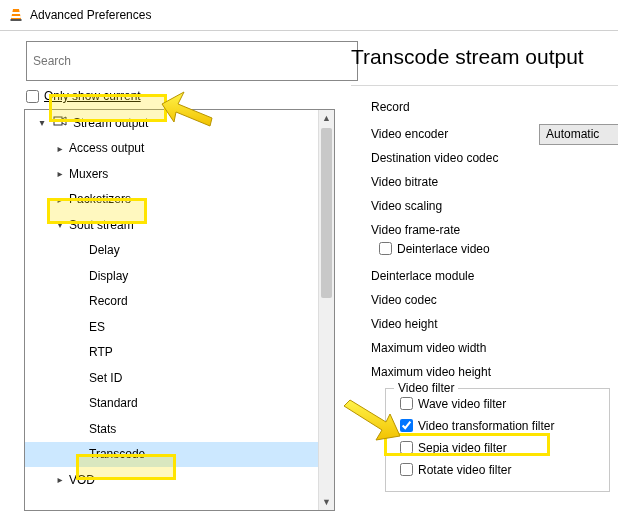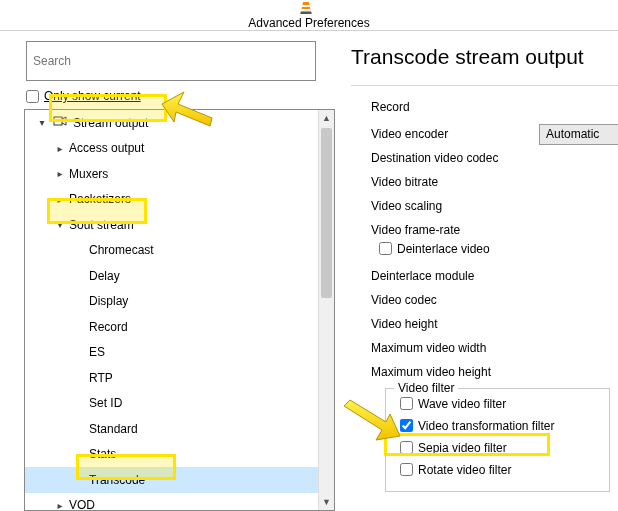--- a/index.html
+++ b/index.html
@@ -1,27 +1,27 @@
 <!DOCTYPE html>
 <html><head>
 <meta charset="utf-8">
 <style>
   * { box-sizing: border-box; font-family: "Segoe UI", Tahoma, sans-serif; }
   html, body { margin: 0; padding: 0; background: #fff; color: #000; }
   .window { width: 618px; height: 511px; background: #fff; overflow: hidden; position: relative; }
-  .titlebar { display: flex; align-items: center; height: 30px; padding: 0 8px; font-size: 12px; flex-direction: column; }
+  .titlebar { display: flex; align-items: center; height: 30px; padding: 0 8px; font-size: 12px; }
   .vlc-icon { width: 16px; height: 16px; margin-right: 6px; }
   .hr { border: none; border-top: 1px solid #d0d0d0; margin: 0; }
 
   .body-row { display: flex; height: calc(511px - 30px - 1px); }
 
   
   .left { width: 335px; display: flex; flex-direction: column; padding: 6px 0 0 0; position:relative;}
   .search { margin: 4px 8px 6px 26px; }
-  .search input { width: 290px; height: 22px; padding: 19px 6px; font-size: 12px; border: 1px solid #888; background:#fff;}
+  .search input { width: 332px; height: 22px; padding: 19px 6px; font-size: 12px; border: 1px solid #888; background:#fff;}
   .only-row { display:flex; align-items:center; padding: 2px 8px 6px 26px; font-size:12px;text-decoration:underline;}
   .only-row input { margin:0 5px 0 0; width:13px; height:13px;}
   .tree-wrap { position:relative; flex:1; border:1px solid #888; margin:0 0 0 24px; overflow:hidden; }
   .tree { position:absolute; top:0; left:0; right:16px; bottom:0; font-size:12px; overflow:hidden;}
   .scrollbar { position:absolute; top:0; right:0; bottom:0; width:16px; background:#f0f0f0; border-left:1px solid #ddd;}
   .scroll-up, .scroll-down{ height:16px; display:flex; align-items:center; justify-content:center; color:#555; font-size:9px;}
   .scroll-thumb{ position:absolute; top:18px; left:2px; right:2px; height:170px; background:#c8c8c8; border-radius:2px;}
 
   .row { display:flex; align-items:center; height:25.5px; padding:0 4px; }
   .row.sel { background:#cce8ff;}
@@ -109,24 +109,20 @@
               <span class="chev">▸</span>
             <span class="label">Packetizers</span>
           </div>
           <div class="row">
             <span class="sp1"></span>
               <span class="chev">▾</span>
             <span class="label">Sout stream</span>
           </div>
           <div class="row">
             <span class="sp3"></span>
-              <span class="label">Chromecast</span>
-          </div>
-          <div class="row">
-            <span class="sp3"></span>
               <span class="label">Delay</span>
           </div>
           <div class="row">
             <span class="sp3"></span>
               <span class="label">Display</span>
           </div>
           <div class="row">
             <span class="sp3"></span>
               <span class="label">Record</span>
           </div>

